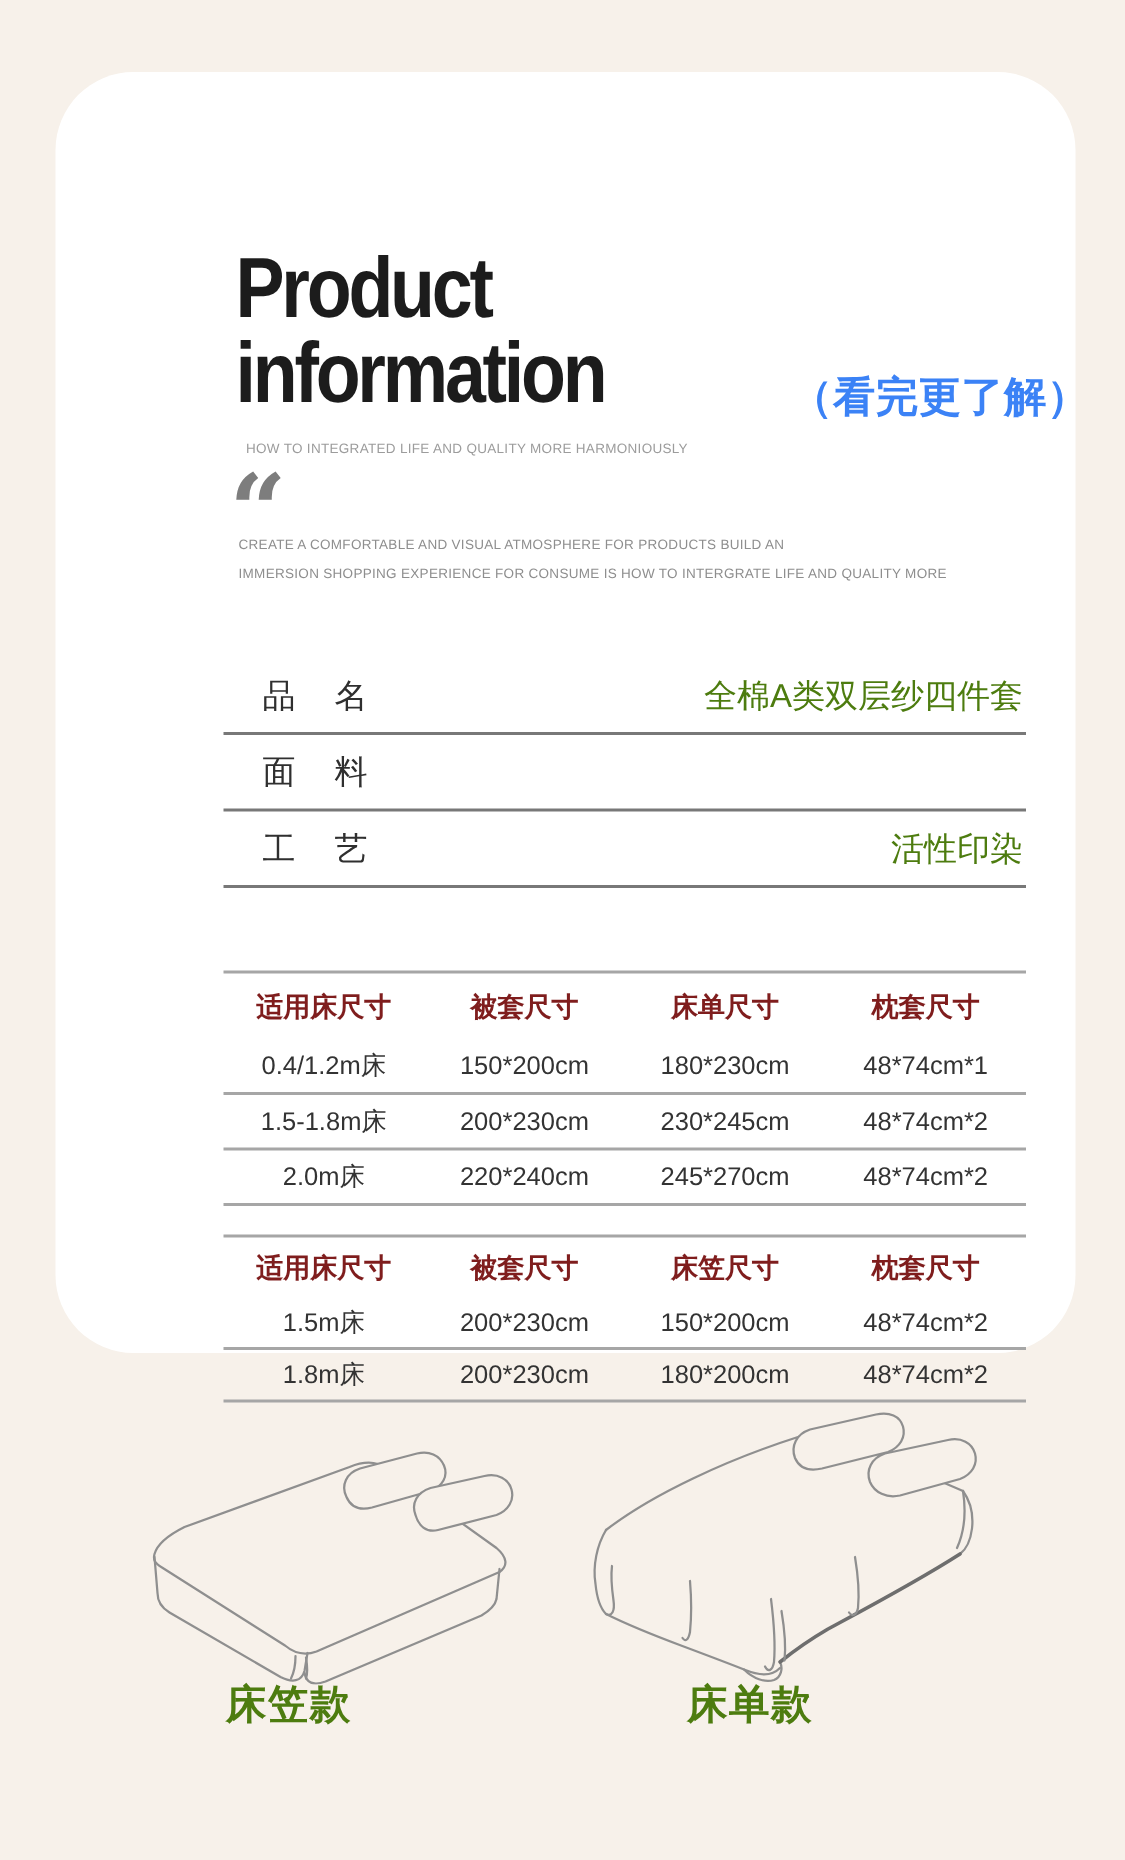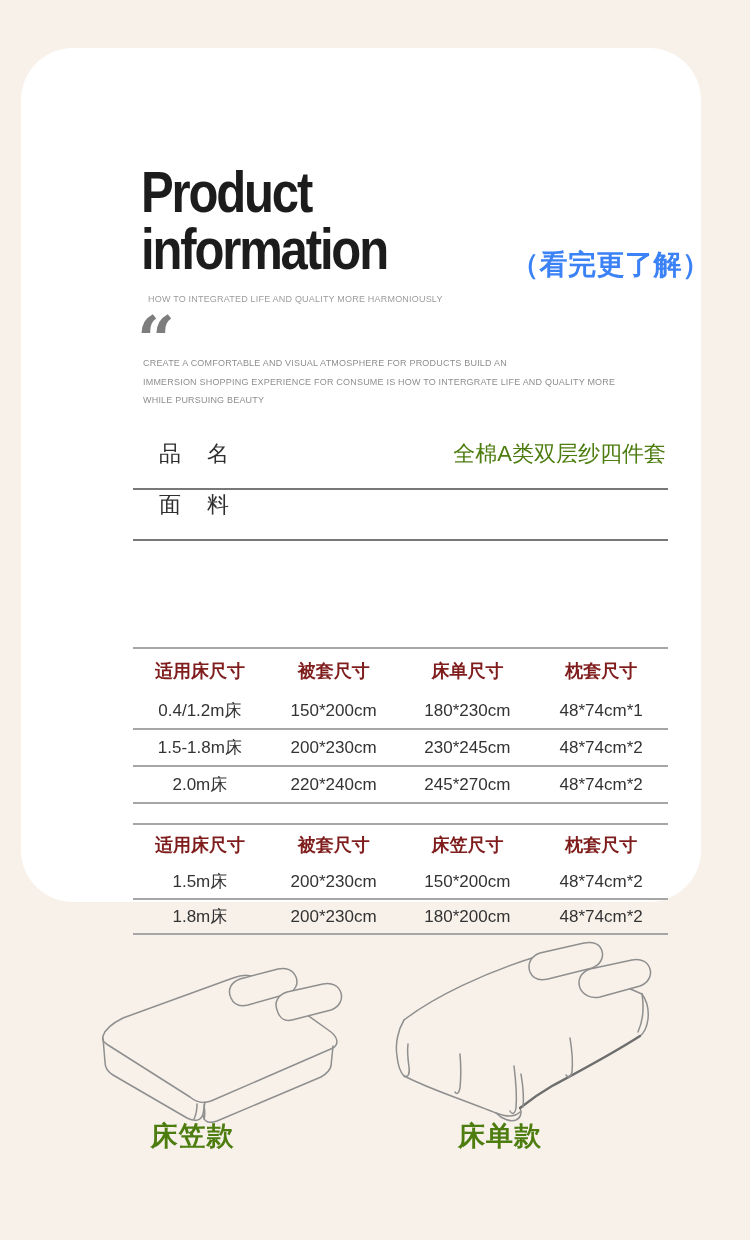--- a/index.html
+++ b/index.html
@@ -3,35 +3,35 @@
 <meta charset="utf-8">
 <style>
   :root{
     --page-bg:#f7f1ea; --card-bg:#ffffff; --title-text:#1c1c1c; --body-text:#363636;
     --muted-text:#9c9c9c; --divider-dark:#787878; --divider-light:#a6a6a6; --sketch-line:#8f8f8f;
   }
   *{margin:0;padding:0;box-sizing:border-box;}
   html,body{width:750px;background:var(--page-bg);}
   body{font-family:"Liberation Sans","DejaVu Sans",sans-serif;color:var(--body-text);}
   .page{position:relative;width:750px;height:1240px;background:var(--page-bg);overflow:hidden;}
-  .card{position:absolute;left:21px;top:48px;width:680px;height:854px;background:var(--card-bg);border-radius:52px;}
+  .card{position:absolute;left:37px;top:48px;width:680px;height:854px;background:var(--card-bg);border-radius:52px;}
 
   .title{position:absolute;left:120px;top:116px;font-size:57px;line-height:57px;font-weight:bold;
          color:var(--title-text);letter-spacing:-2.5px;transform:scaleX(0.86);transform-origin:left top;white-space:nowrap;}
   .title span{display:block;}
   .side-note{position:absolute;left:490px;top:198px;font-size:28px;font-weight:bold;color:#3b82f6;letter-spacing:0.5px;white-space:nowrap;}
   .subtitle{position:absolute;left:127px;top:246px;font-size:9px;color:var(--muted-text);letter-spacing:0.2px;white-space:nowrap;}
 
   .quote-mark{position:absolute;left:116px;top:262px;font-family:"DejaVu Serif","Liberation Serif",serif;
               font-weight:bold;font-size:66px;line-height:60px;color:#7d7d7d;height:46px;overflow:hidden;}
   .quote{position:absolute;left:122px;top:306px;width:430px;}
   .quote p{font-size:9px;line-height:18.5px;color:#8e8e8e;letter-spacing:0.2px;white-space:nowrap;}
 
   .specs{position:absolute;left:112px;top:391px;width:535px;}
-  .spec-row{height:51px;display:flex;align-items:flex-start;justify-content:space-between;
+  .spec-row{height:51px;display:flex;align-items:center;justify-content:space-between;
             border-bottom:2px solid var(--divider-dark);}
   .spec-label{padding-left:26px;font-size:22px;color:#2f2f2f;letter-spacing:2px;}
   .spec-value{padding-right:2px;font-size:22px;color:#4d7c0f;}
 
   .size-table{position:absolute;left:112px;width:535px;border-top:2px solid var(--divider-light);}
   .size-table.t1{top:599px;}
   .size-table.t2{top:775px;}
   .trow{display:flex;align-items:center;}
   .trow span{flex:1;text-align:center;}
   .thead{font-weight:bold;color:#7f1d1d;font-size:18px;}
@@ -58,30 +58,33 @@
       <span>Product</span>
       <span>information</span>
     </h1>
     <div class="side-note">（看完更了解）</div>
     <div class="subtitle">HOW TO INTEGRATED LIFE AND QUALITY MORE HARMONIOUSLY</div>
 
     <div class="quote-mark">“</div>
     <div class="quote">
       <p>CREATE A COMFORTABLE AND VISUAL ATMOSPHERE FOR PRODUCTS BUILD AN</p>
       <p>IMMERSION SHOPPING EXPERIENCE FOR CONSUME IS HOW TO INTERGRATE LIFE AND QUALITY MORE</p>
-      <p>WHILE PURSUING BEAUTY</p>
     </div>
 
     <div class="specs">
       <div class="spec-row">
         <span class="spec-label">品　名</span>
         <span class="spec-value">全棉A类双层纱四件套</span>
       </div>
       <div class="spec-row">
         <span class="spec-label">面　料</span>
+      </div>
+      <div class="spec-row">
+        <span class="spec-label">工　艺</span>
+        <span class="spec-value">活性印染</span>
       </div>
     </div>
 
     <div class="size-table t1">
       <div class="trow thead">
         <span>适用床尺寸</span>
         <span>被套尺寸</span>
         <span>床单尺寸</span>
         <span>枕套尺寸</span>
       </div>

